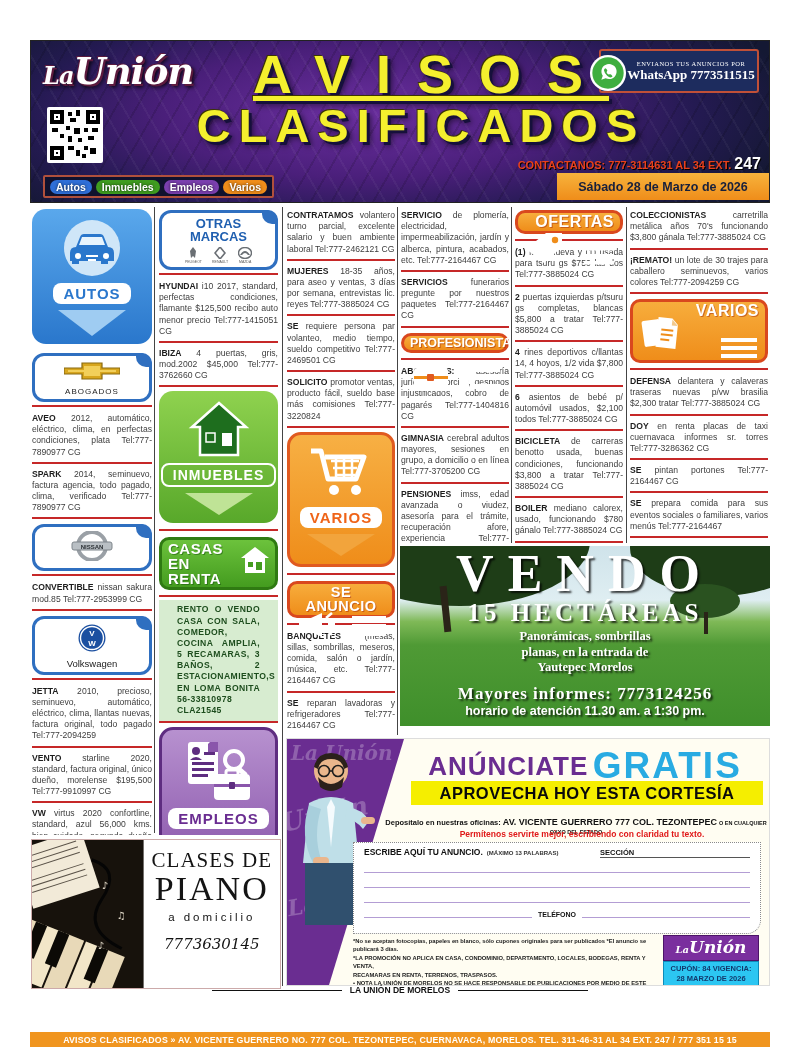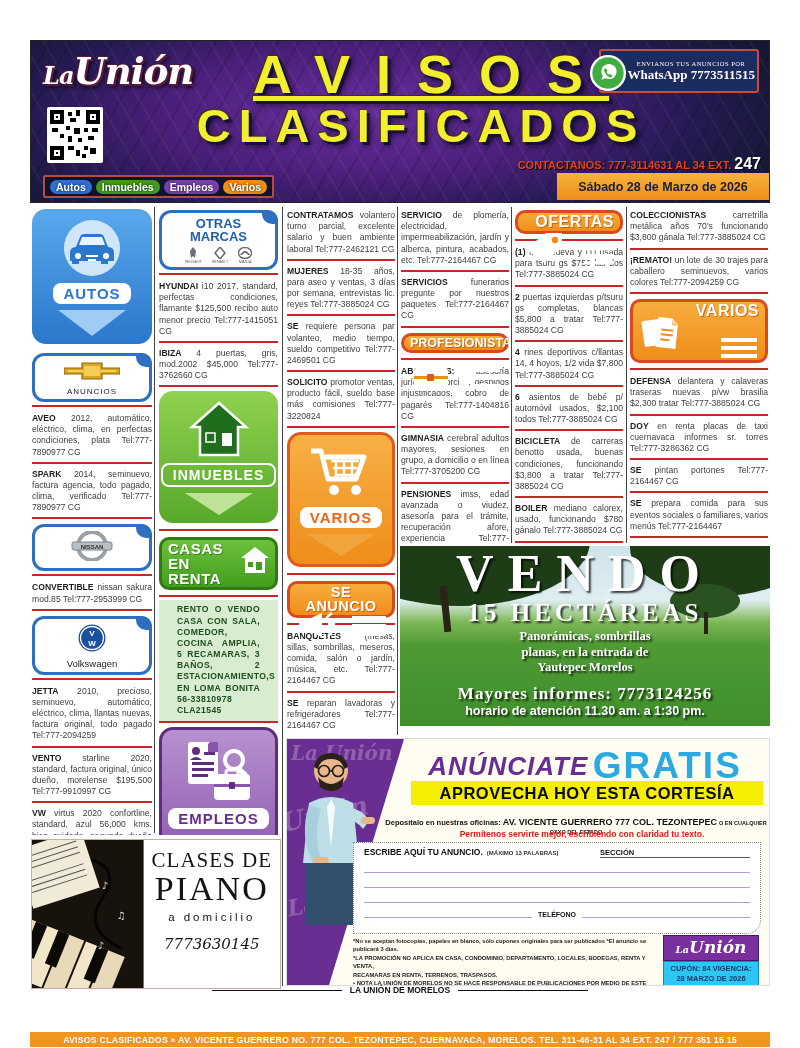--- a/index.html
+++ b/index.html
@@ -20,21 +20,21 @@
   .qr-wrap { position:absolute; left:16px; top:66px; width:56px; height:56px; background:#fff; padding:3px; border-radius:2px; }
   .main-title { position:absolute; left:130px; top:6px; width:520px; text-align:center; color:#f4ef2e; font-weight:bold;
     text-shadow:3px 3px 0 #16103c, -1px -1px 0 #3c3500, 4px 4px 6px rgba(0,0,0,.6); line-height:1.02; }
   .main-title .t1 { font-size:54px; letter-spacing:26px; padding-left:20px;text-decoration:underline; }
   .main-title .t2 { font-size:47px; letter-spacing:8px; }
   .wa-badge { position:absolute; right:10px; top:8px; width:160px; height:44px; background:#1d2c5e; border:2px solid #c05038;
     border-radius:3px; display:flex; align-items:center; padding:2px; }
   .wa-badge svg { flex:0 0 38px; height:38px; margin-left:-14px; margin-top:4px; }
   .wa-text { color:#fff; text-align:center; flex:1; }
   .wa-text .s { display:block; font-size:6.5px; letter-spacing:.5px; font-family:"Liberation Serif", serif; }
-  .wa-text .b { display:block; font-size:13px; font-weight:bold; font-family:"Liberation Serif", serif;text-align:right; }
+  .wa-text .b { display:block; font-size:13px; font-weight:bold; font-family:"Liberation Serif", serif; }
   .contact-line { position:absolute; right:8px; top:114px; font-weight:bold; font-size:11px; color:#e8401c;
     text-shadow:1px 1px 0 #000; }
   .contact-line .big { color:#fff; font-size:16px; }
   .tabs { position:absolute; left:12px; top:134px; height:23px; background:#10122e; border:2px solid #b0503c; border-radius:2px;
     display:flex; align-items:center; gap:4px; padding:0 5px; }
   .tab { color:#fff; font-weight:bold; font-size:10.5px; padding:1px 6px; border-radius:7px; text-shadow:0 0 3px rgba(0,0,0,.8); }
   .date-box { position:absolute; right:0; top:132px; width:212px; height:27px; background:linear-gradient(180deg,#f7b33c,#ef8d1a);
     color:#17203c; font-weight:bold; font-size:12.5px; display:flex; align-items:center; justify-content:center; }
 
   
@@ -117,21 +117,21 @@
   .vendo-text .v4 { font-size:17px; margin-top:8px; letter-spacing:1px; }
   .vendo-text .v5 { font-size:12.5px; font-family:"Liberation Sans", sans-serif; }
 
   
   .gratis { position:absolute; left:286px; top:738px; width:484px; height:248px; background:#fffdf2; overflow:hidden; border:1px solid #ddd; }
   .gratis .purple { position:absolute; left:0; top:0; width:150px; height:100%; background:#6a2d91;
     clip-path:polygon(0 0, 78% 0, 28% 100%, 0 100%); }
   .gratis .wm { position:absolute; color:rgba(255,255,255,.25); font-family:"DejaVu Serif", serif; font-weight:bold; font-style:italic; }
   .gratis-man { position:absolute; left:4px; top:6px; }
   .g-title { position:absolute; left:118px; top:6px; width:360px; text-align:center; }
-  .g-title .a { color:#6a2d91; font-weight:bold; font-size:26px; letter-spacing:1px; vertical-align:middle;font-style:italic; }
+  .g-title .a { color:#6a2d91; font-weight:bold; font-size:26px; letter-spacing:1px; vertical-align:middle; }
   .g-title .g { color:#29abe2; font-size:37px; letter-spacing:2px; vertical-align:middle; font-weight:bold; }
   .g-banner { position:absolute; left:124px; top:42px; width:352px; background:#f5ee00; text-align:center; padding:3px 0 2px; }
   .g-banner .b1 { font-size:16.5px; font-weight:bold; color:#0a0a0a; letter-spacing:.5px; }
   .g-banner .b2 { font-size:9.5px; color:#fffef0; font-weight:bold; letter-spacing:1px; text-shadow:0 0 2px #c8b400; }
   .g-deposit { position:absolute; left:96px; top:78px; width:386px; text-align:center; font-size:7.5px; color:#111; font-weight:bold; }
   .g-deposit .addr { font-size:9px; }
   .g-deposit .tiny { font-size:5.5px; }
   .g-rednote { position:absolute; left:110px; top:90px; width:370px; text-align:center; font-size:8.5px; color:#e01818; font-weight:bold; }
   .g-form { position:absolute; left:66px; top:103px; width:408px; height:92px; background:#fff; border:1px dotted #8a8a8a;
     border-radius:0 0 14px 0; padding:4px 10px 0; }
@@ -249,21 +249,21 @@
       <div class="pill">AUTOS</div>
       <div class="arrow"></div>
     </div>
 
     <div class="brandbox">
       <div class="tab-ear"></div>
       <svg width="56" height="22" viewBox="0 0 56 22">
         <polygon points="0,8 18,8 18,3 38,3 38,8 56,8 56,14 38,14 38,19 18,19 18,14 0,14" fill="#d8a61e" stroke="#8a6a10" stroke-width="1.2"></polygon>
         <polygon points="4,10 20,10 20,6 36,6 36,10 52,10 52,12 36,12 36,16 20,16 20,12 4,12" fill="#f2cf5a"></polygon>
       </svg>
-      <div class="bname">ANUNCIOS</div>
+      <div class="bname">ABOGADOS</div>
     </div>
     <div class="rule-red"></div>
     <div>
 
     <p class="ad"><b class="lead">AVEO</b> <span>2012, automático, eléctrico, clima, en perfectas condiciones, plata  Tel:777-7890977   CG</span></p>
         <p class="ad"><b class="lead">SPARK</b> <span>2014, seminuevo, factura agencia, todo pagado, clima, verificado Tel:777-7890977   CG</span></p>
       </div>
 
     <div class="brandbox">
       <div class="tab-ear"></div>

